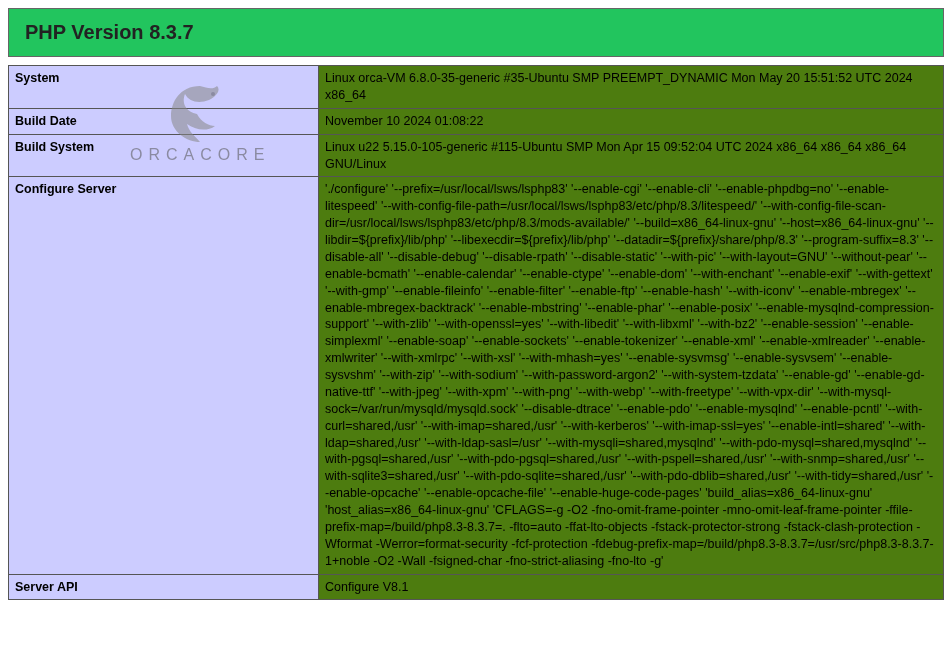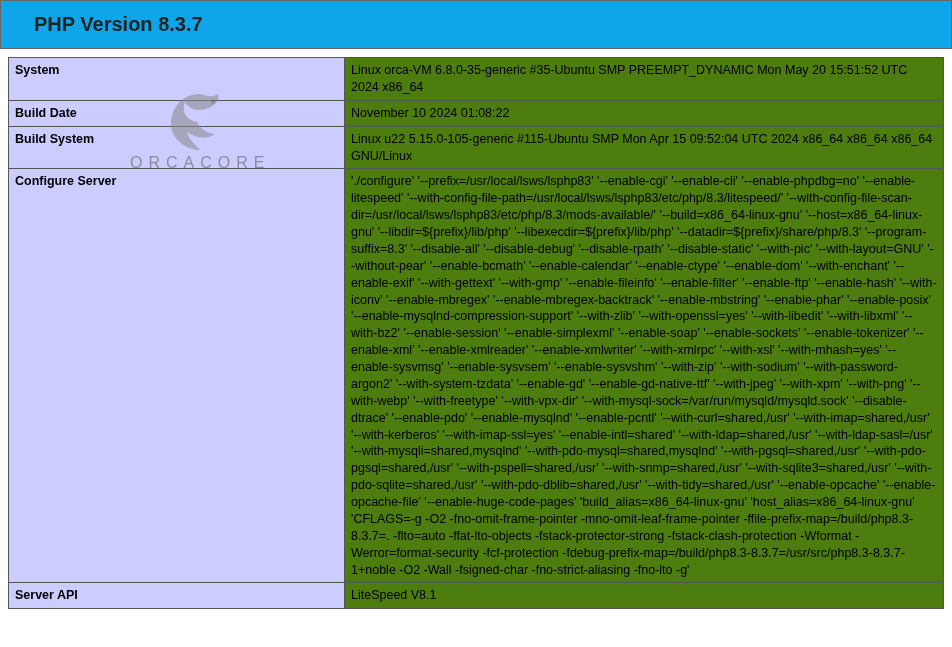--- a/index.html
+++ b/index.html
@@ -1,24 +1,25 @@
 <!DOCTYPE html>
 <html><head>
   <meta charset="utf-8">
   <style>
     * { box-sizing: border-box; margin: 0; padding: 0; }
     html, body { background: #fff; font-family: Arial, Helvetica, sans-serif; font-size: 13px; color: #000; }
     .container { width: 952px; }
     .header {
-      background: #0ea5e9;
+      background: #22c55e;
       border: 1px solid #666;
-      padding: 12px 33px;
+      padding: 12px 16px;
       display: flex;
       align-items: center;
       justify-content: space-between;
+      margin: 8px;
     }
     .header h1 { font-size: 20px; font-weight: bold; color: #222; }
     .php-logo {
       width: 90px; height: 46px;
     }
     table.info {
       border-collapse: collapse;
       width: calc(100% - 16px);
       margin: 8px;
       border: 1px solid #555;
@@ -27,30 +28,30 @@
       border: 1px solid #555;
       padding: 4px 6px;
       vertical-align: top;
       text-align: left;
       font-size: 12.5px;
       line-height: 1.35;
     }
     table.info th {
       background: #ccccff;
       font-weight: bold;
-      width: 336px;
+      width: 310px;
     }
     table.info td {
       background: #4d7c0f;
       word-break: break-word;
     }
     .watermark {
       position: absolute;
       left: 130px;
-      top: 90px;
+      top: 74px;
       opacity: 0.55;
       pointer-events: none;
       display: flex;
       flex-direction: column;
       align-items: center;
       color: #555;
       font-family: "Arial Black", Arial, sans-serif;
       letter-spacing: 6px;
       font-size: 16px;
     }
@@ -88,19 +89,19 @@
         <tr>
           <th>Build System</th>
           <td>Linux u22 5.15.0-105-generic #115-Ubuntu SMP Mon Apr 15 09:52:04 UTC 2024 x86_64 x86_64 x86_64 GNU/Linux</td>
         </tr>
         <tr>
           <th>Configure Server</th>
           <td>'./configure' '--prefix=/usr/local/lsws/lsphp83' '--enable-cgi' '--enable-cli' '--enable-phpdbg=no' '--enable-litespeed' '--with-config-file-path=/usr/local/lsws/lsphp83/etc/php/8.3/litespeed/' '--with-config-file-scan-dir=/usr/local/lsws/lsphp83/etc/php/8.3/mods-available/' '--build=x86_64-linux-gnu' '--host=x86_64-linux-gnu' '--libdir=${prefix}/lib/php' '--libexecdir=${prefix}/lib/php' '--datadir=${prefix}/share/php/8.3' '--program-suffix=8.3' '--disable-all' '--disable-debug' '--disable-rpath' '--disable-static' '--with-pic' '--with-layout=GNU' '--without-pear' '--enable-bcmath' '--enable-calendar' '--enable-ctype' '--enable-dom' '--with-enchant' '--enable-exif' '--with-gettext' '--with-gmp' '--enable-fileinfo' '--enable-filter' '--enable-ftp' '--enable-hash' '--with-iconv' '--enable-mbregex' '--enable-mbregex-backtrack' '--enable-mbstring' '--enable-phar' '--enable-posix' '--enable-mysqlnd-compression-support' '--with-zlib' '--with-openssl=yes' '--with-libedit' '--with-libxml' '--with-bz2' '--enable-session' '--enable-simplexml' '--enable-soap' '--enable-sockets' '--enable-tokenizer' '--enable-xml' '--enable-xmlreader' '--enable-xmlwriter' '--with-xmlrpc' '--with-xsl' '--with-mhash=yes' '--enable-sysvmsg' '--enable-sysvsem' '--enable-sysvshm' '--with-zip' '--with-sodium' '--with-password-argon2' '--with-system-tzdata' '--enable-gd' '--enable-gd-native-ttf' '--with-jpeg' '--with-xpm' '--with-png' '--with-webp' '--with-freetype' '--with-vpx-dir' '--with-mysql-sock=/var/run/mysqld/mysqld.sock' '--disable-dtrace' '--enable-pdo' '--enable-mysqlnd' '--enable-pcntl' '--with-curl=shared,/usr' '--with-imap=shared,/usr' '--with-kerberos' '--with-imap-ssl=yes' '--enable-intl=shared' '--with-ldap=shared,/usr' '--with-ldap-sasl=/usr' '--with-mysqli=shared,mysqlnd' '--with-pdo-mysql=shared,mysqlnd' '--with-pgsql=shared,/usr' '--with-pdo-pgsql=shared,/usr' '--with-pspell=shared,/usr' '--with-snmp=shared,/usr' '--with-sqlite3=shared,/usr' '--with-pdo-sqlite=shared,/usr' '--with-pdo-dblib=shared,/usr' '--with-tidy=shared,/usr' '--enable-opcache' '--enable-opcache-file' '--enable-huge-code-pages' 'build_alias=x86_64-linux-gnu' 'host_alias=x86_64-linux-gnu' 'CFLAGS=-g -O2 -fno-omit-frame-pointer -mno-omit-leaf-frame-pointer -ffile-prefix-map=/build/php8.3-8.3.7=. -flto=auto -ffat-lto-objects -fstack-protector-strong -fstack-clash-protection -Wformat -Werror=format-security -fcf-protection -fdebug-prefix-map=/build/php8.3-8.3.7=/usr/src/php8.3-8.3.7-1+noble -O2 -Wall -fsigned-char -fno-strict-aliasing -fno-lto -g'</td>
         </tr>
         <tr>
           <th>Server API</th>
-          <td>LiteSpeed V8.1</td>
+          <td>Configure V8.1</td>
         </tr>
       </tbody>
     </table>
 
   </div>
 </div>
 
 </body></html>

